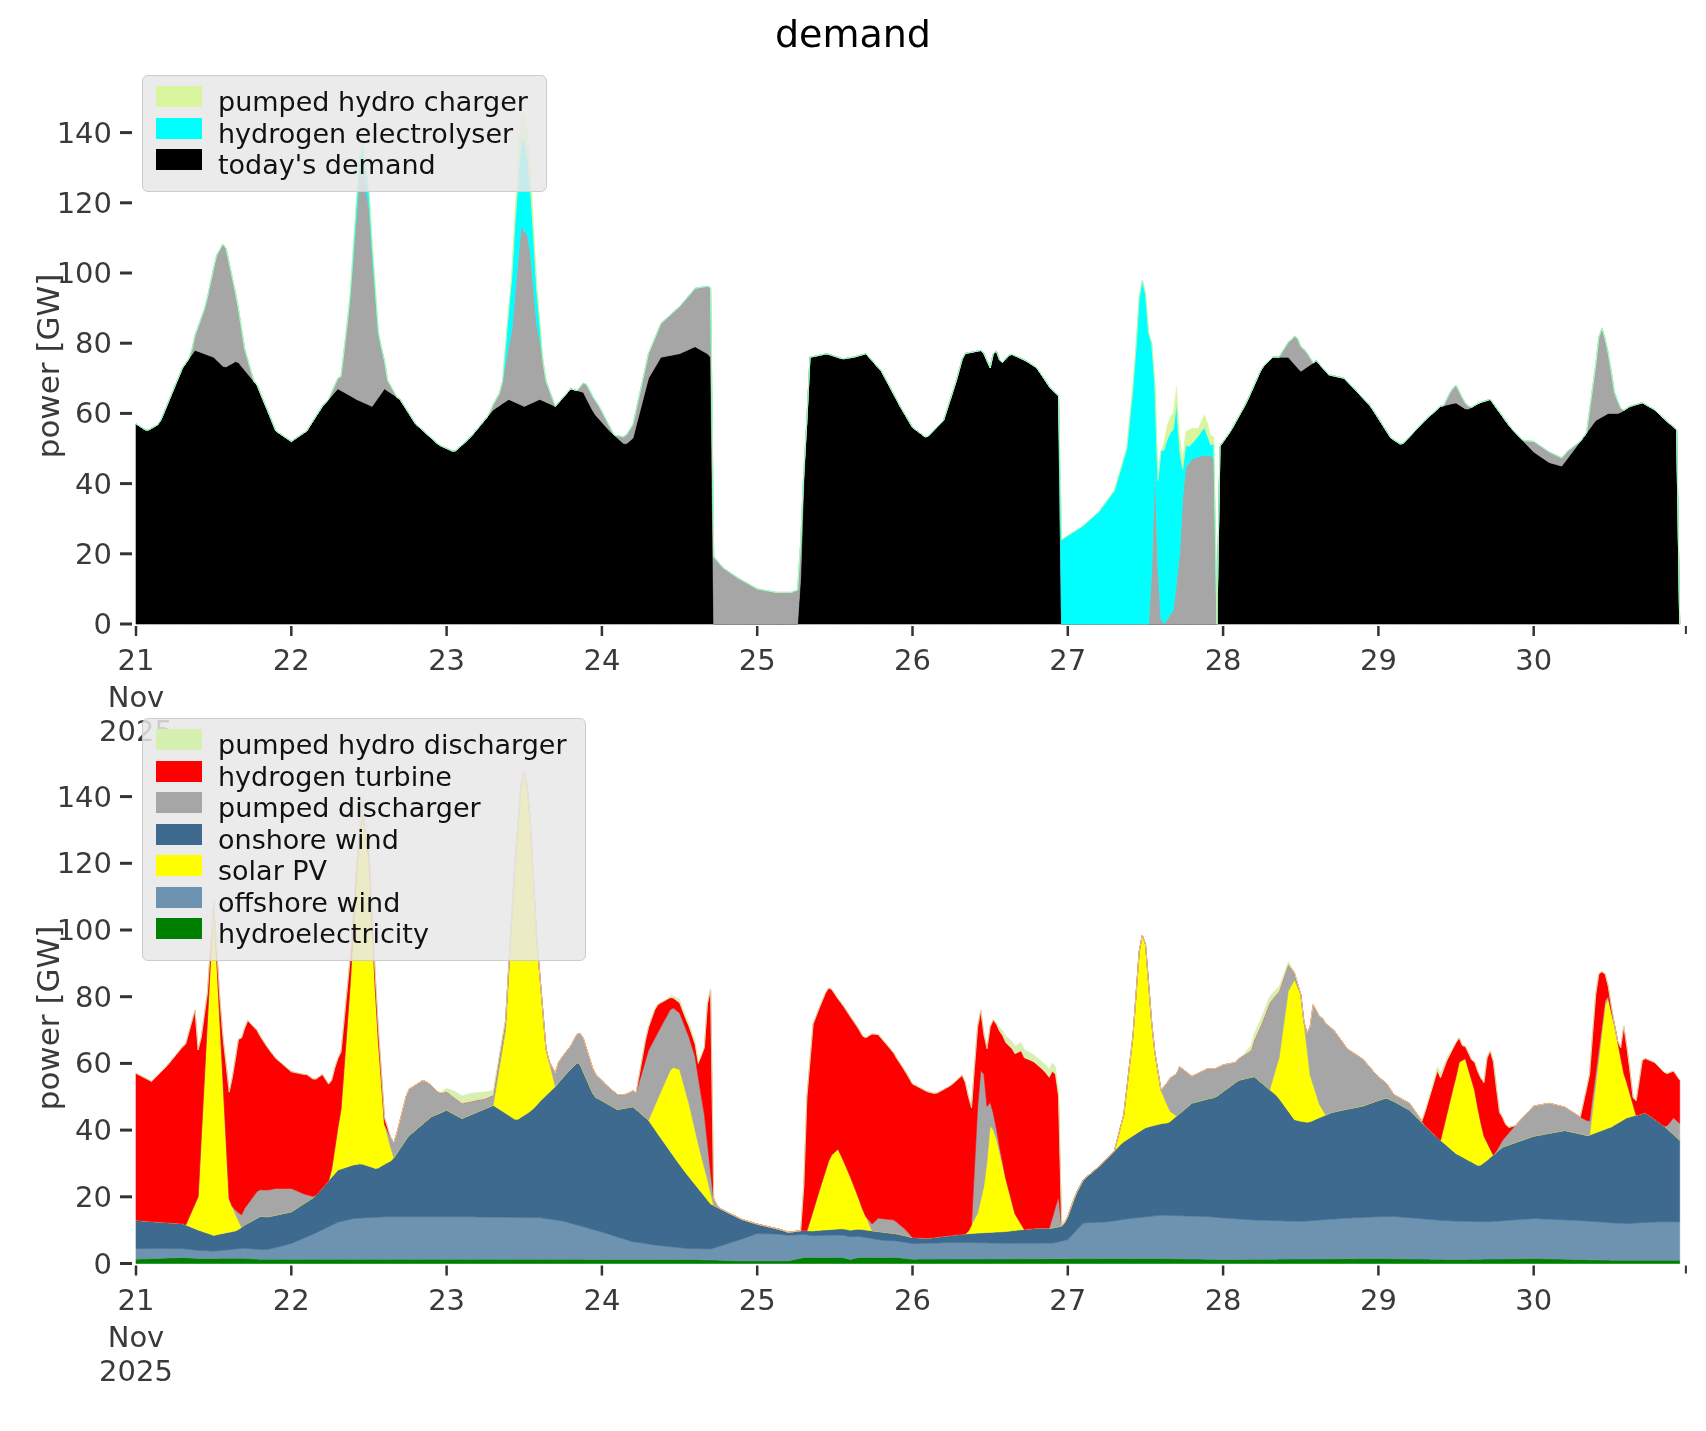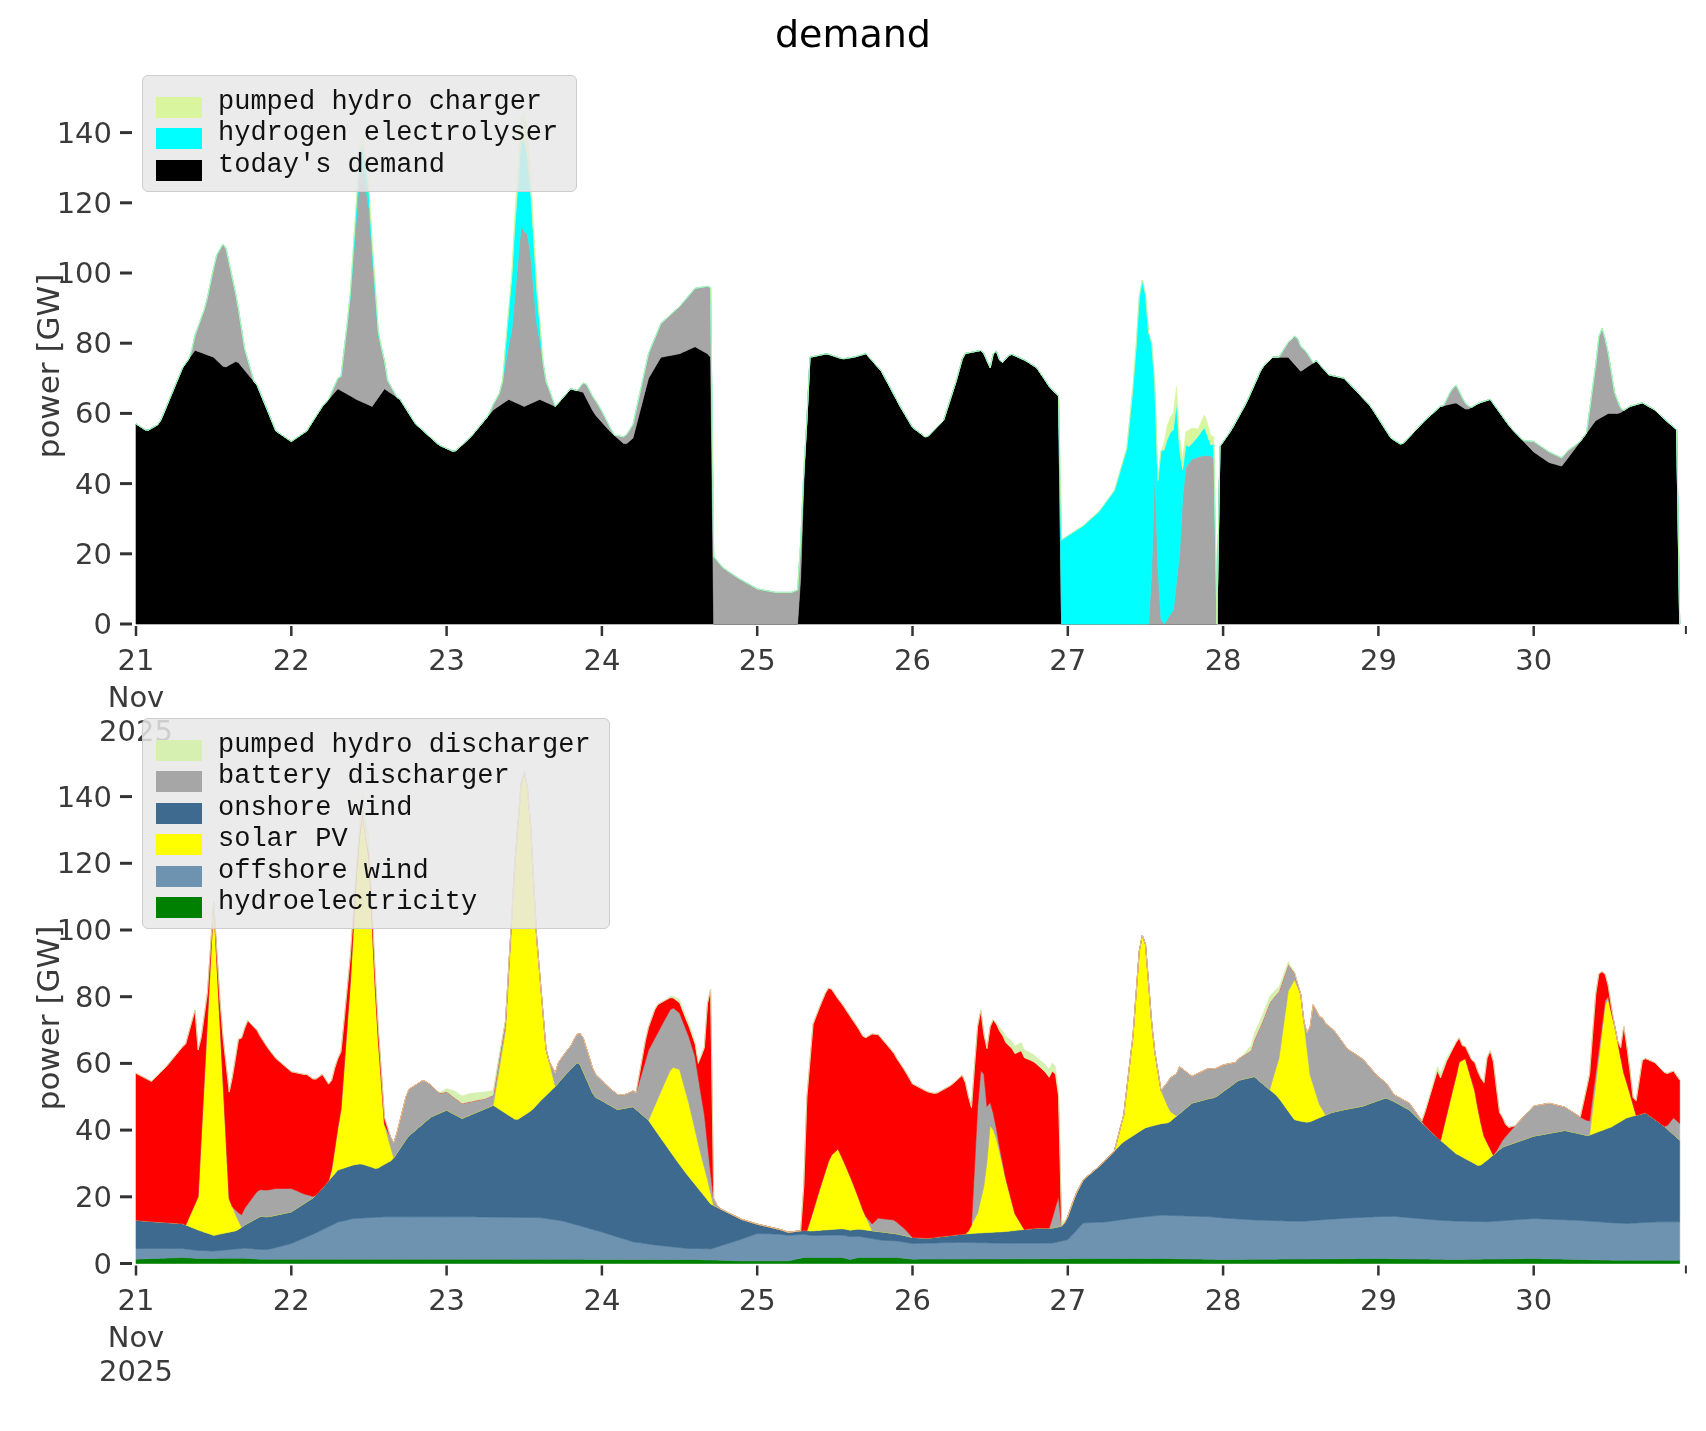--- a/index.html
+++ b/index.html
@@ -11,21 +11,21 @@
   #title-demand{top:12px;}
   #title-supply{top:628px;}
   .ylabel{position:absolute;left:-62px;width:220px;text-align:center;font-size:31px;color:#3a3a3a;
           transform:rotate(-90deg);}
   #ylabel-demand{top:348px;}
   #ylabel-supply{top:1000px;}
   .legend{position:absolute;background:rgba(232,232,232,0.85);border:1.5px solid #cdcdcd;
           border-radius:6px;padding:10px 18px 10px 13px;}
   #legend-demand{left:142px;top:75px;}
   #legend-supply{left:142px;top:718px;}
-  .legend-row{display:flex;align-items:flex-end;height:31.5px;font-family:Liberation Mono, monospace;}
+  .legend-row{display:flex;align-items:flex-start;height:31.5px;}
   .swatch{width:46px;height:21px;margin-right:16px;flex:0 0 auto;}
   .legend-label{font-size:27px;color:#111;white-space:nowrap;line-height:31px;}
 </style>
 </head>
 <body>
 
 <div class="figure">
   <svg id="chart-svg" width="1706" height="1431" viewBox="0 0 1706 1431">
       <g>
         <path d="M136.0 423.9 L139.1 425.9 L142.2 427.9 L145.3 429.9 L148.4 430.1 L151.5 428.3 L154.6 426.6 L157.7 424.8 L160.8 420.2 L164.0 412.7 L167.1 405.2 L170.2 397.7 L173.3 390.2 L176.4 382.7 L179.5 375.3 L182.6 367.8 L185.7 363.4 L188.8 359.0 L191.9 354.6 L195.0 350.2 L198.1 351.4 L201.2 352.6 L204.3 353.7 L207.4 354.9 L210.5 356.1 L213.7 357.2 L216.8 360.2 L219.9 363.3 L223.0 366.3 L226.1 366.9 L229.2 365.1 L232.3 363.4 L235.4 361.6 L238.5 362.6 L241.6 366.4 L244.7 370.2 L247.8 374.0 L250.9 377.8 L254.0 381.5 L257.1 385.3 L260.2 392.9 L263.3 400.5 L266.5 408.1 L269.6 415.7 L272.7 423.3 L275.8 431.0 L278.9 433.1 L282.0 435.2 L285.1 437.3 L288.2 439.4 L291.3 441.5 L294.4 439.4 L297.5 437.3 L300.6 435.2 L303.7 433.1 L306.8 431.0 L309.9 426.0 L313.0 421.1 L316.1 416.2 L319.3 411.3 L322.4 406.4 L325.5 402.9 L328.6 399.4 L331.7 395.8 L334.8 392.3 L337.9 388.8 L341.0 390.6 L344.1 392.3 L347.2 394.1 L350.3 395.8 L353.4 397.6 L356.5 399.4 L359.6 400.8 L362.7 402.2 L365.8 403.6 L369.0 405.0 L372.1 406.4 L375.2 402.0 L378.3 397.6 L381.4 393.2 L384.5 388.8 L387.6 390.9 L390.7 393.0 L393.8 395.1 L396.9 397.3 L400.0 399.4 L403.1 404.3 L406.2 409.2 L409.3 414.1 L412.4 419.0 L415.5 423.9 L418.6 426.7 L421.8 429.5 L424.9 432.4 L428.0 435.2 L431.1 438.0 L434.2 440.8 L437.3 443.6 L440.4 445.7 L443.5 447.1 L446.6 448.5 L449.7 449.9 L452.8 451.3 L455.9 450.6 L459.0 447.8 L462.1 445.0 L465.2 442.2 L468.3 439.4 L471.4 436.1 L474.6 432.4 L477.7 428.6 L480.8 424.9 L483.9 421.1 L487.0 417.4 L490.1 413.6 L493.2 409.9 L496.3 407.8 L499.4 405.7 L502.5 403.6 L505.6 401.5 L508.7 399.4 L511.8 400.8 L514.9 402.2 L518.0 403.6 L521.1 405.0 L524.3 406.4 L527.4 405.0 L530.5 403.6 L533.6 402.2 L536.7 400.8 L539.8 399.4 L542.9 400.8 L546.0 402.2 L549.1 403.6 L552.2 405.0 L555.3 406.4 L558.4 402.9 L561.5 399.4 L564.6 395.8 L567.7 392.3 L570.8 388.8 L573.9 389.7 L577.1 390.6 L580.2 391.5 L583.3 392.3 L586.4 398.4 L589.5 404.4 L592.6 410.4 L595.7 415.2 L598.8 418.7 L601.9 422.2 L605.0 425.7 L608.1 429.2 L611.2 432.4 L614.3 435.2 L617.4 438.0 L620.5 440.8 L623.6 443.6 L626.7 443.6 L629.9 440.8 L633.0 438.0 L636.1 426.0 L639.2 414.1 L642.3 402.2 L645.4 390.2 L648.5 378.3 L651.6 373.0 L654.7 367.8 L657.8 362.5 L660.9 357.2 L664.0 356.7 L667.1 356.1 L670.2 355.5 L673.3 354.9 L676.4 354.3 L679.6 353.7 L682.7 352.3 L685.8 350.9 L688.9 349.5 L692.0 348.1 L695.1 346.7 L698.2 348.5 L701.3 350.2 L704.4 352.0 L707.5 353.7 L710.6 357.2 L713.7 624.0 L716.8 624.0 L719.9 624.0 L723.0 624.0 L726.1 624.0 L729.2 624.0 L732.4 624.0 L735.5 624.0 L738.6 624.0 L741.7 624.0 L744.8 624.0 L747.9 624.0 L751.0 624.0 L754.1 624.0 L757.2 624.0 L760.3 624.0 L763.4 624.0 L766.5 624.0 L769.6 624.0 L772.7 624.0 L775.8 624.0 L778.9 624.0 L782.0 624.0 L785.2 624.0 L788.3 624.0 L791.4 624.0 L794.5 624.0 L797.6 624.0 L800.7 577.2 L803.8 483.6 L806.9 420.4 L810.0 357.2 L813.1 356.6 L816.2 356.0 L819.3 355.3 L822.4 354.7 L825.5 354.0 L828.6 354.3 L831.7 355.3 L834.9 356.4 L838.0 357.4 L841.1 358.5 L844.2 358.7 L847.3 358.2 L850.4 357.7 L853.5 357.2 L856.6 356.4 L859.7 355.5 L862.8 354.6 L865.9 353.7 L869.0 357.2 L872.1 360.7 L875.2 364.3 L878.3 367.8 L881.4 371.3 L884.5 377.1 L887.7 383.0 L890.8 388.8 L893.9 394.7 L897.0 400.5 L900.1 406.4 L903.2 411.6 L906.3 416.9 L909.4 422.2 L912.5 427.4 L915.6 429.8 L918.7 432.1 L921.8 434.5 L924.9 436.8 L928.0 436.4 L931.1 433.2 L934.2 430.0 L937.3 426.8 L940.5 423.6 L943.6 420.4 L946.7 410.8 L949.8 401.1 L952.9 391.5 L956.0 381.8 L959.1 370.6 L962.2 359.3 L965.3 353.4 L968.4 352.9 L971.5 352.3 L974.6 351.7 L977.7 351.1 L980.8 350.5 L983.9 353.7 L987.0 360.8 L990.2 367.8 L993.3 353.7 L996.4 351.1 L999.5 359.9 L1002.6 362.5 L1005.7 359.0 L1008.8 355.5 L1011.9 354.4 L1015.0 355.8 L1018.1 357.2 L1021.2 358.6 L1024.3 360.0 L1027.4 361.8 L1030.5 363.8 L1033.6 365.8 L1036.7 367.8 L1039.8 372.4 L1043.0 377.1 L1046.1 381.8 L1049.2 386.5 L1052.3 390.2 L1055.4 393.0 L1058.5 395.9 L1061.6 624.0 L1064.7 624.0 L1067.8 624.0 L1070.9 624.0 L1074.0 624.0 L1077.1 624.0 L1080.2 624.0 L1083.3 624.0 L1086.4 624.0 L1089.5 624.0 L1092.6 624.0 L1095.8 624.0 L1098.9 624.0 L1102.0 624.0 L1105.1 624.0 L1108.2 624.0 L1111.3 624.0 L1114.4 624.0 L1117.5 624.0 L1120.6 624.0 L1123.7 624.0 L1126.8 624.0 L1129.9 624.0 L1133.0 624.0 L1136.1 624.0 L1139.2 624.0 L1142.3 624.0 L1145.5 624.0 L1148.6 624.0 L1151.7 624.0 L1154.8 624.0 L1157.9 624.0 L1161.0 624.0 L1164.1 624.0 L1167.2 624.0 L1170.3 624.0 L1173.4 624.0 L1176.5 624.0 L1179.6 624.0 L1182.7 624.0 L1185.8 624.0 L1188.9 624.0 L1192.0 624.0 L1195.1 624.0 L1198.3 624.0 L1201.4 624.0 L1204.5 624.0 L1207.6 624.0 L1210.7 624.0 L1213.8 624.0 L1216.9 624.0 L1220.0 446.3 L1223.1 441.9 L1226.2 437.5 L1229.3 433.1 L1232.4 428.1 L1235.5 422.5 L1238.6 416.9 L1241.7 411.3 L1244.8 405.7 L1247.9 399.4 L1251.1 392.3 L1254.2 385.3 L1257.3 378.3 L1260.4 371.3 L1263.5 366.3 L1266.6 363.3 L1269.7 360.2 L1272.8 357.2 L1275.9 357.2 L1279.0 357.2 L1282.1 357.2 L1285.2 357.2 L1288.3 357.2 L1291.4 360.8 L1294.5 364.3 L1297.6 367.8 L1300.8 371.3 L1303.9 369.2 L1307.0 367.1 L1310.1 365.0 L1313.2 362.9 L1316.3 360.8 L1319.4 364.3 L1322.5 367.8 L1325.6 371.3 L1328.7 374.8 L1331.8 375.5 L1334.9 376.2 L1338.0 376.9 L1341.1 377.6 L1344.2 378.3 L1347.3 381.6 L1350.4 384.9 L1353.6 388.2 L1356.7 391.5 L1359.8 394.8 L1362.9 398.1 L1366.0 401.4 L1369.1 404.7 L1372.2 408.8 L1375.3 413.7 L1378.4 418.5 L1381.5 423.4 L1384.6 428.3 L1387.7 433.1 L1390.8 438.0 L1393.9 440.0 L1397.0 442.0 L1400.1 444.0 L1403.2 443.4 L1406.4 440.1 L1409.5 436.8 L1412.6 433.5 L1415.7 430.2 L1418.8 427.0 L1421.9 423.7 L1425.0 420.4 L1428.1 417.6 L1431.2 414.8 L1434.3 412.0 L1437.4 409.2 L1440.5 406.4 L1443.6 405.7 L1446.7 405.0 L1449.8 404.3 L1452.9 403.6 L1456.1 402.9 L1459.2 404.9 L1462.3 406.9 L1465.4 408.9 L1468.5 409.0 L1471.6 407.3 L1474.7 405.5 L1477.8 403.7 L1480.9 402.4 L1484.0 401.4 L1487.1 400.4 L1490.2 399.4 L1493.3 403.7 L1496.4 408.0 L1499.5 412.3 L1502.6 416.6 L1505.7 421.0 L1508.9 425.3 L1512.0 429.1 L1515.1 432.4 L1518.2 435.6 L1521.3 438.9 L1524.4 442.2 L1527.5 445.5 L1530.6 448.7 L1533.7 452.0 L1536.8 454.1 L1539.9 456.2 L1543.0 458.3 L1546.1 460.4 L1549.2 462.5 L1552.3 463.4 L1555.4 464.3 L1558.5 465.2 L1561.7 466.1 L1564.8 462.0 L1567.9 457.9 L1571.0 453.8 L1574.1 449.7 L1577.2 445.6 L1580.3 441.5 L1583.4 437.3 L1586.5 433.1 L1589.6 428.8 L1592.7 424.6 L1595.8 420.4 L1598.9 418.7 L1602.0 416.9 L1605.1 415.2 L1608.2 413.4 L1611.4 413.4 L1614.5 413.4 L1617.6 413.4 L1620.7 412.4 L1623.8 410.4 L1626.9 408.4 L1630.0 406.4 L1633.1 405.5 L1636.2 404.6 L1639.3 403.7 L1642.4 402.9 L1645.5 404.6 L1648.6 406.4 L1651.7 408.1 L1654.8 409.9 L1657.9 412.9 L1661.0 415.9 L1664.2 418.9 L1667.3 421.7 L1670.4 424.4 L1673.5 427.0 L1676.6 429.6 L1679.7 624.0 L1679.7 624.0 L1676.6 624.0 L1673.5 624.0 L1670.4 624.0 L1667.3 624.0 L1664.2 624.0 L1661.0 624.0 L1657.9 624.0 L1654.8 624.0 L1651.7 624.0 L1648.6 624.0 L1645.5 624.0 L1642.4 624.0 L1639.3 624.0 L1636.2 624.0 L1633.1 624.0 L1630.0 624.0 L1626.9 624.0 L1623.8 624.0 L1620.7 624.0 L1617.6 624.0 L1614.5 624.0 L1611.4 624.0 L1608.2 624.0 L1605.1 624.0 L1602.0 624.0 L1598.9 624.0 L1595.8 624.0 L1592.7 624.0 L1589.6 624.0 L1586.5 624.0 L1583.4 624.0 L1580.3 624.0 L1577.2 624.0 L1574.1 624.0 L1571.0 624.0 L1567.9 624.0 L1564.8 624.0 L1561.7 624.0 L1558.5 624.0 L1555.4 624.0 L1552.3 624.0 L1549.2 624.0 L1546.1 624.0 L1543.0 624.0 L1539.9 624.0 L1536.8 624.0 L1533.7 624.0 L1530.6 624.0 L1527.5 624.0 L1524.4 624.0 L1521.3 624.0 L1518.2 624.0 L1515.1 624.0 L1512.0 624.0 L1508.9 624.0 L1505.7 624.0 L1502.6 624.0 L1499.5 624.0 L1496.4 624.0 L1493.3 624.0 L1490.2 624.0 L1487.1 624.0 L1484.0 624.0 L1480.9 624.0 L1477.8 624.0 L1474.7 624.0 L1471.6 624.0 L1468.5 624.0 L1465.4 624.0 L1462.3 624.0 L1459.2 624.0 L1456.1 624.0 L1452.9 624.0 L1449.8 624.0 L1446.7 624.0 L1443.6 624.0 L1440.5 624.0 L1437.4 624.0 L1434.3 624.0 L1431.2 624.0 L1428.1 624.0 L1425.0 624.0 L1421.9 624.0 L1418.8 624.0 L1415.7 624.0 L1412.6 624.0 L1409.5 624.0 L1406.4 624.0 L1403.2 624.0 L1400.1 624.0 L1397.0 624.0 L1393.9 624.0 L1390.8 624.0 L1387.7 624.0 L1384.6 624.0 L1381.5 624.0 L1378.4 624.0 L1375.3 624.0 L1372.2 624.0 L1369.1 624.0 L1366.0 624.0 L1362.9 624.0 L1359.8 624.0 L1356.7 624.0 L1353.6 624.0 L1350.4 624.0 L1347.3 624.0 L1344.2 624.0 L1341.1 624.0 L1338.0 624.0 L1334.9 624.0 L1331.8 624.0 L1328.7 624.0 L1325.6 624.0 L1322.5 624.0 L1319.4 624.0 L1316.3 624.0 L1313.2 624.0 L1310.1 624.0 L1307.0 624.0 L1303.9 624.0 L1300.8 624.0 L1297.6 624.0 L1294.5 624.0 L1291.4 624.0 L1288.3 624.0 L1285.2 624.0 L1282.1 624.0 L1279.0 624.0 L1275.9 624.0 L1272.8 624.0 L1269.7 624.0 L1266.6 624.0 L1263.5 624.0 L1260.4 624.0 L1257.3 624.0 L1254.2 624.0 L1251.1 624.0 L1247.9 624.0 L1244.8 624.0 L1241.7 624.0 L1238.6 624.0 L1235.5 624.0 L1232.4 624.0 L1229.3 624.0 L1226.2 624.0 L1223.1 624.0 L1220.0 624.0 L1216.9 624.0 L1213.8 624.0 L1210.7 624.0 L1207.6 624.0 L1204.5 624.0 L1201.4 624.0 L1198.3 624.0 L1195.1 624.0 L1192.0 624.0 L1188.9 624.0 L1185.8 624.0 L1182.7 624.0 L1179.6 624.0 L1176.5 624.0 L1173.4 624.0 L1170.3 624.0 L1167.2 624.0 L1164.1 624.0 L1161.0 624.0 L1157.9 624.0 L1154.8 624.0 L1151.7 624.0 L1148.6 624.0 L1145.5 624.0 L1142.3 624.0 L1139.2 624.0 L1136.1 624.0 L1133.0 624.0 L1129.9 624.0 L1126.8 624.0 L1123.7 624.0 L1120.6 624.0 L1117.5 624.0 L1114.4 624.0 L1111.3 624.0 L1108.2 624.0 L1105.1 624.0 L1102.0 624.0 L1098.9 624.0 L1095.8 624.0 L1092.6 624.0 L1089.5 624.0 L1086.4 624.0 L1083.3 624.0 L1080.2 624.0 L1077.1 624.0 L1074.0 624.0 L1070.9 624.0 L1067.8 624.0 L1064.7 624.0 L1061.6 624.0 L1058.5 624.0 L1055.4 624.0 L1052.3 624.0 L1049.2 624.0 L1046.1 624.0 L1043.0 624.0 L1039.8 624.0 L1036.7 624.0 L1033.6 624.0 L1030.5 624.0 L1027.4 624.0 L1024.3 624.0 L1021.2 624.0 L1018.1 624.0 L1015.0 624.0 L1011.9 624.0 L1008.8 624.0 L1005.7 624.0 L1002.6 624.0 L999.5 624.0 L996.4 624.0 L993.3 624.0 L990.2 624.0 L987.0 624.0 L983.9 624.0 L980.8 624.0 L977.7 624.0 L974.6 624.0 L971.5 624.0 L968.4 624.0 L965.3 624.0 L962.2 624.0 L959.1 624.0 L956.0 624.0 L952.9 624.0 L949.8 624.0 L946.7 624.0 L943.6 624.0 L940.5 624.0 L937.3 624.0 L934.2 624.0 L931.1 624.0 L928.0 624.0 L924.9 624.0 L921.8 624.0 L918.7 624.0 L915.6 624.0 L912.5 624.0 L909.4 624.0 L906.3 624.0 L903.2 624.0 L900.1 624.0 L897.0 624.0 L893.9 624.0 L890.8 624.0 L887.7 624.0 L884.5 624.0 L881.4 624.0 L878.3 624.0 L875.2 624.0 L872.1 624.0 L869.0 624.0 L865.9 624.0 L862.8 624.0 L859.7 624.0 L856.6 624.0 L853.5 624.0 L850.4 624.0 L847.3 624.0 L844.2 624.0 L841.1 624.0 L838.0 624.0 L834.9 624.0 L831.7 624.0 L828.6 624.0 L825.5 624.0 L822.4 624.0 L819.3 624.0 L816.2 624.0 L813.1 624.0 L810.0 624.0 L806.9 624.0 L803.8 624.0 L800.7 624.0 L797.6 624.0 L794.5 624.0 L791.4 624.0 L788.3 624.0 L785.2 624.0 L782.0 624.0 L778.9 624.0 L775.8 624.0 L772.7 624.0 L769.6 624.0 L766.5 624.0 L763.4 624.0 L760.3 624.0 L757.2 624.0 L754.1 624.0 L751.0 624.0 L747.9 624.0 L744.8 624.0 L741.7 624.0 L738.6 624.0 L735.5 624.0 L732.4 624.0 L729.2 624.0 L726.1 624.0 L723.0 624.0 L719.9 624.0 L716.8 624.0 L713.7 624.0 L710.6 624.0 L707.5 624.0 L704.4 624.0 L701.3 624.0 L698.2 624.0 L695.1 624.0 L692.0 624.0 L688.9 624.0 L685.8 624.0 L682.7 624.0 L679.6 624.0 L676.4 624.0 L673.3 624.0 L670.2 624.0 L667.1 624.0 L664.0 624.0 L660.9 624.0 L657.8 624.0 L654.7 624.0 L651.6 624.0 L648.5 624.0 L645.4 624.0 L642.3 624.0 L639.2 624.0 L636.1 624.0 L633.0 624.0 L629.9 624.0 L626.7 624.0 L623.6 624.0 L620.5 624.0 L617.4 624.0 L614.3 624.0 L611.2 624.0 L608.1 624.0 L605.0 624.0 L601.9 624.0 L598.8 624.0 L595.7 624.0 L592.6 624.0 L589.5 624.0 L586.4 624.0 L583.3 624.0 L580.2 624.0 L577.1 624.0 L573.9 624.0 L570.8 624.0 L567.7 624.0 L564.6 624.0 L561.5 624.0 L558.4 624.0 L555.3 624.0 L552.2 624.0 L549.1 624.0 L546.0 624.0 L542.9 624.0 L539.8 624.0 L536.7 624.0 L533.6 624.0 L530.5 624.0 L527.4 624.0 L524.3 624.0 L521.1 624.0 L518.0 624.0 L514.9 624.0 L511.8 624.0 L508.7 624.0 L505.6 624.0 L502.5 624.0 L499.4 624.0 L496.3 624.0 L493.2 624.0 L490.1 624.0 L487.0 624.0 L483.9 624.0 L480.8 624.0 L477.7 624.0 L474.6 624.0 L471.4 624.0 L468.3 624.0 L465.2 624.0 L462.1 624.0 L459.0 624.0 L455.9 624.0 L452.8 624.0 L449.7 624.0 L446.6 624.0 L443.5 624.0 L440.4 624.0 L437.3 624.0 L434.2 624.0 L431.1 624.0 L428.0 624.0 L424.9 624.0 L421.8 624.0 L418.6 624.0 L415.5 624.0 L412.4 624.0 L409.3 624.0 L406.2 624.0 L403.1 624.0 L400.0 624.0 L396.9 624.0 L393.8 624.0 L390.7 624.0 L387.6 624.0 L384.5 624.0 L381.4 624.0 L378.3 624.0 L375.2 624.0 L372.1 624.0 L369.0 624.0 L365.8 624.0 L362.7 624.0 L359.6 624.0 L356.5 624.0 L353.4 624.0 L350.3 624.0 L347.2 624.0 L344.1 624.0 L341.0 624.0 L337.9 624.0 L334.8 624.0 L331.7 624.0 L328.6 624.0 L325.5 624.0 L322.4 624.0 L319.3 624.0 L316.1 624.0 L313.0 624.0 L309.9 624.0 L306.8 624.0 L303.7 624.0 L300.6 624.0 L297.5 624.0 L294.4 624.0 L291.3 624.0 L288.2 624.0 L285.1 624.0 L282.0 624.0 L278.9 624.0 L275.8 624.0 L272.7 624.0 L269.6 624.0 L266.5 624.0 L263.3 624.0 L260.2 624.0 L257.1 624.0 L254.0 624.0 L250.9 624.0 L247.8 624.0 L244.7 624.0 L241.6 624.0 L238.5 624.0 L235.4 624.0 L232.3 624.0 L229.2 624.0 L226.1 624.0 L223.0 624.0 L219.9 624.0 L216.8 624.0 L213.7 624.0 L210.5 624.0 L207.4 624.0 L204.3 624.0 L201.2 624.0 L198.1 624.0 L195.0 624.0 L191.9 624.0 L188.8 624.0 L185.7 624.0 L182.6 624.0 L179.5 624.0 L176.4 624.0 L173.3 624.0 L170.2 624.0 L167.1 624.0 L164.0 624.0 L160.8 624.0 L157.7 624.0 L154.6 624.0 L151.5 624.0 L148.4 624.0 L145.3 624.0 L142.2 624.0 L139.1 624.0 L136.0 624.0 Z" fill="#000000" stroke="#000000" stroke-width="0.6"></path>
@@ -140,22 +140,26 @@
         <span class="swatch" style="background: rgb(0, 0, 0);"></span>
         <span class="legend-label">today's demand</span>
       </div>
     </div>
   <div class="legend" id="legend-supply">
       <div class="legend-row">
         <span class="swatch" style="background: rgb(213, 240, 177);"></span>
         <span class="legend-label">pumped hydro discharger</span>
       </div>
       <div class="legend-row">
+        <span class="swatch" style="background: rgb(255, 0, 0);"></span>
+        <span class="legend-label">hydrogen turbine</span>
+      </div>
+      <div class="legend-row">
         <span class="swatch" style="background: rgb(166, 166, 166);"></span>
-        <span class="legend-label">battery discharger</span>
+        <span class="legend-label">pumped discharger</span>
       </div>
       <div class="legend-row">
         <span class="swatch" style="background: rgb(61, 106, 142);"></span>
         <span class="legend-label">onshore wind</span>
       </div>
       <div class="legend-row">
         <span class="swatch" style="background: rgb(255, 255, 0);"></span>
         <span class="legend-label">solar PV</span>
       </div>
       <div class="legend-row">

